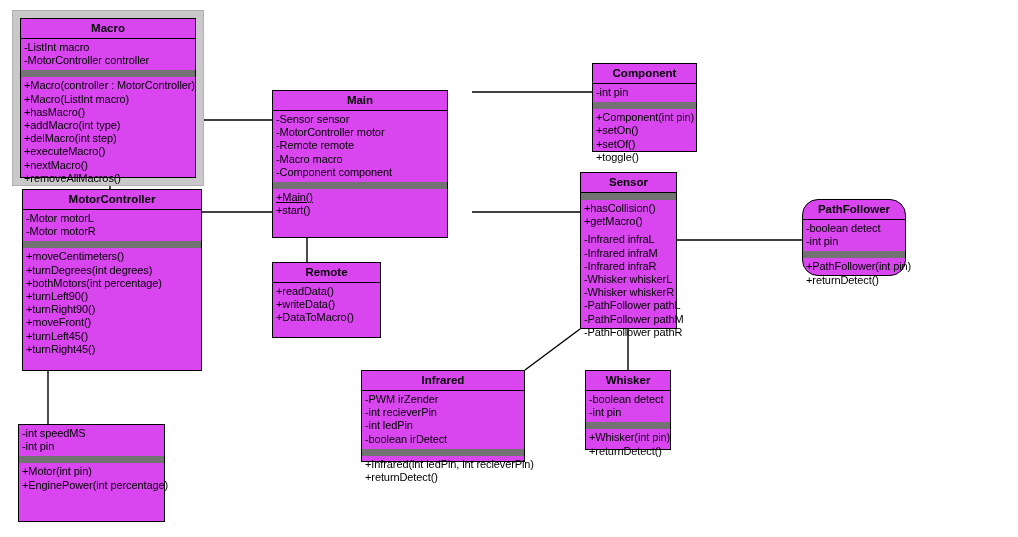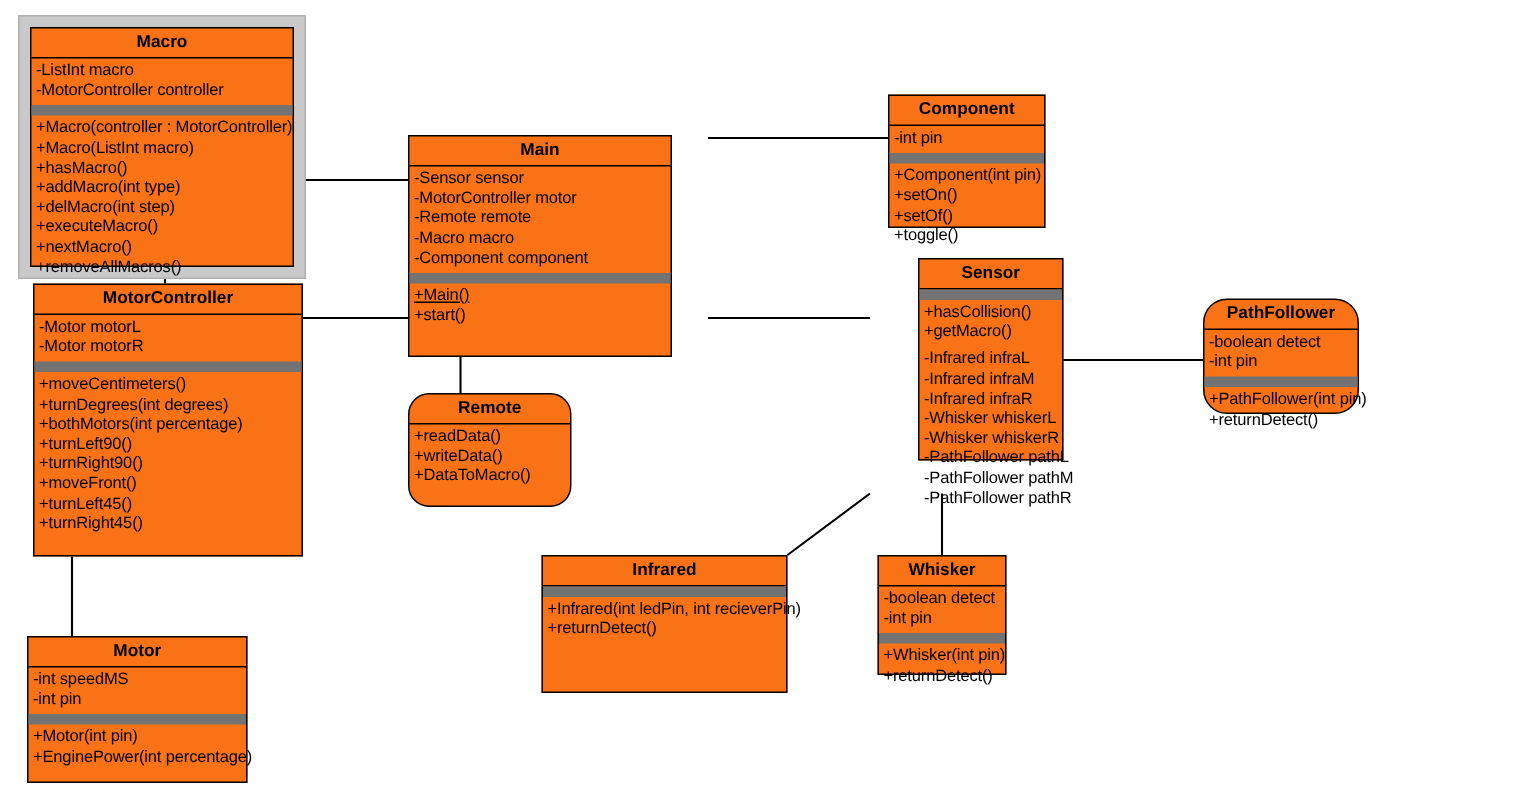--- a/index.html
+++ b/index.html
@@ -22,21 +22,21 @@
   }
   #edges {
     position: absolute;
     left: 0; top: 0;
     width: 1018px;
     height: 537px;
     pointer-events: none;
   }
   .uml-class {
     position: absolute;
-    background: #f97316;
+    background: #d946ef;
     border: 1px solid #000000;
     box-sizing: border-box;
     color: #000000;
   }
   .cls-title {
     text-align: center;
     font-weight: bold;
     font-size: 11.5px;
     line-height: 14px;
     padding: 2px 2px 3px 2px;
@@ -126,21 +126,20 @@
       <div class="cls-row">+bothMotors(int percentage)</div>
       <div class="cls-row">+turnLeft90()</div>
       <div class="cls-row">+turnRight90()</div>
       <div class="cls-row">+moveFront()</div>
       <div class="cls-row">+turnLeft45()</div>
       <div class="cls-row">+turnRight45()</div>
     </div>
   </div>
 
   <div class="uml-class" style="left:18px; top:424px; width:147px; height:98px;">
-    <div class="cls-title">Motor</div>
     <div class="cls-compartment">
       <div class="cls-row">-int speedMS</div>
       <div class="cls-row">-int pin</div>
     </div>
     <div class="cls-compartment divided">
       <div class="cls-row">+Motor(int pin)</div>
       <div class="cls-row">+EnginePower(int percentage)</div>
     </div>
   </div>
 
@@ -152,21 +151,21 @@
       <div class="cls-row">-Remote remote</div>
       <div class="cls-row">-Macro macro</div>
       <div class="cls-row">-Component component</div>
     </div>
     <div class="cls-compartment divided">
       <div class="cls-row static">+Main()</div>
       <div class="cls-row">+start()</div>
     </div>
   </div>
 
-  <div class="uml-class" style="left:272px; top:262px; width:109px; height:76px;border-radius:14px;">
+  <div class="uml-class" style="left:272px; top:262px; width:109px; height:76px;">
     <div class="cls-title">Remote</div>
     <div class="cls-compartment">
       <div class="cls-row">+readData()</div>
       <div class="cls-row">+writeData()</div>
       <div class="cls-row">+DataToMacro()</div>
     </div>
   </div>
 
   <div class="uml-class" style="left:592px; top:63px; width:105px; height:89px;">
     <div class="cls-title">Component</div>
@@ -174,21 +173,21 @@
       <div class="cls-row">-int pin</div>
     </div>
     <div class="cls-compartment divided">
       <div class="cls-row">+Component(int pin)</div>
       <div class="cls-row">+setOn()</div>
       <div class="cls-row">+setOf()</div>
       <div class="cls-row">+toggle()</div>
     </div>
   </div>
 
-  <div class="uml-class" style="left:612px; top:172px; width:97px; height:135px;">
+  <div class="uml-class" style="left:580px; top:172px; width:97px; height:157px;">
     <div class="cls-title">Sensor</div>
     <div class="cls-compartment divided">
       <div class="cls-row">+hasCollision()</div>
       <div class="cls-row">+getMacro()</div>
     </div>
     <div class="cls-compartment">
       <div class="cls-row">-Infrared infraL</div>
       <div class="cls-row">-Infrared infraM</div>
       <div class="cls-row">-Infrared infraR</div>
       <div class="cls-row">-Whisker whiskerL</div>
@@ -206,20 +205,26 @@
       <div class="cls-row">-int pin</div>
     </div>
     <div class="cls-compartment divided">
       <div class="cls-row">+PathFollower(int pin)</div>
       <div class="cls-row">+returnDetect()</div>
     </div>
   </div>
 
   <div class="uml-class" style="left:361px; top:370px; width:164px; height:92px;">
     <div class="cls-title">Infrared</div>
+    <div class="cls-compartment">
+      <div class="cls-row">-PWM irZender</div>
+      <div class="cls-row">-int recieverPin</div>
+      <div class="cls-row">-int ledPin</div>
+      <div class="cls-row">-boolean irDetect</div>
+    </div>
     <div class="cls-compartment divided">
       <div class="cls-row">+Infrared(int ledPin, int recieverPin)</div>
       <div class="cls-row">+returnDetect()</div>
     </div>
   </div>
 
   <div class="uml-class" style="left:585px; top:370px; width:86px; height:80px;">
     <div class="cls-title">Whisker</div>
     <div class="cls-compartment">
       <div class="cls-row">-boolean detect</div>

